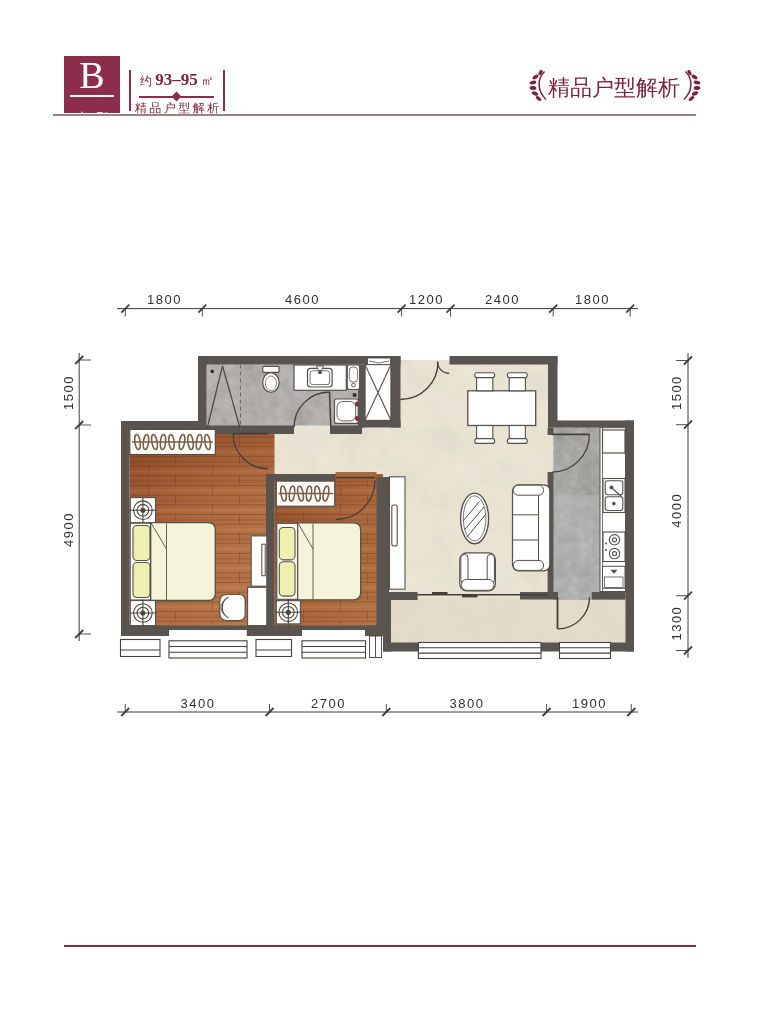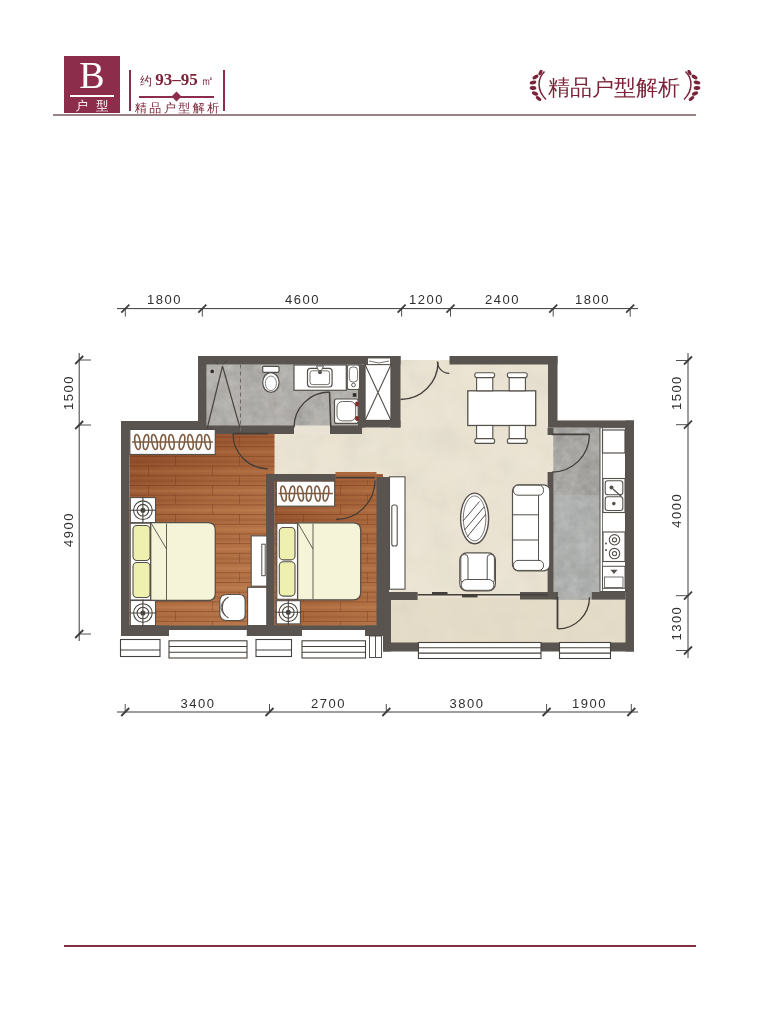--- a/index.html
+++ b/index.html
@@ -7,21 +7,21 @@
   font-family:"Liberation Sans",sans-serif;}
 .abs{position:absolute;}
 </style>
 </head>
 <body>
 <div id="page">
 
 <div class="abs" style="left:64px;top:56px;width:56px;height:57px;background:#8c2d4c;">
   <div style="text-align:center;color:#fff;font-family:'Liberation Serif',serif;font-size:38px;line-height:37px;margin-top:1px;">B</div>
   <div style="margin:1px auto 0;width:44px;height:2px;background:#fff;"></div>
-  <div style="text-align:center;color:#fff;font-size:12.5px;letter-spacing:8px;margin-top:1px;text-indent:8px;">户型</div>
+  <div style="text-align:center;color:#fff;font-size:12.5px;letter-spacing:8px;margin-top:13px;text-indent:8px;">户型</div>
 </div>
 
 <div class="abs" style="left:129px;top:70px;width:2px;height:41px;background:#8c2d4c;"></div>
 
 <div class="abs" style="left:223px;top:70px;width:2px;height:41px;background:#8c2d4c;"></div>
 
 <div class="abs" style="left:131px;top:70px;width:92px;height:26px;color:#7b2439;text-align:center;">
   <span style="font-size:12px;">约 </span><span style="font-family:'Liberation Serif',serif;font-size:17px;font-weight:bold;">93–95</span><span style="font-family:'Liberation Serif',serif;font-size:13px;"> ㎡</span>
 </div>
 

